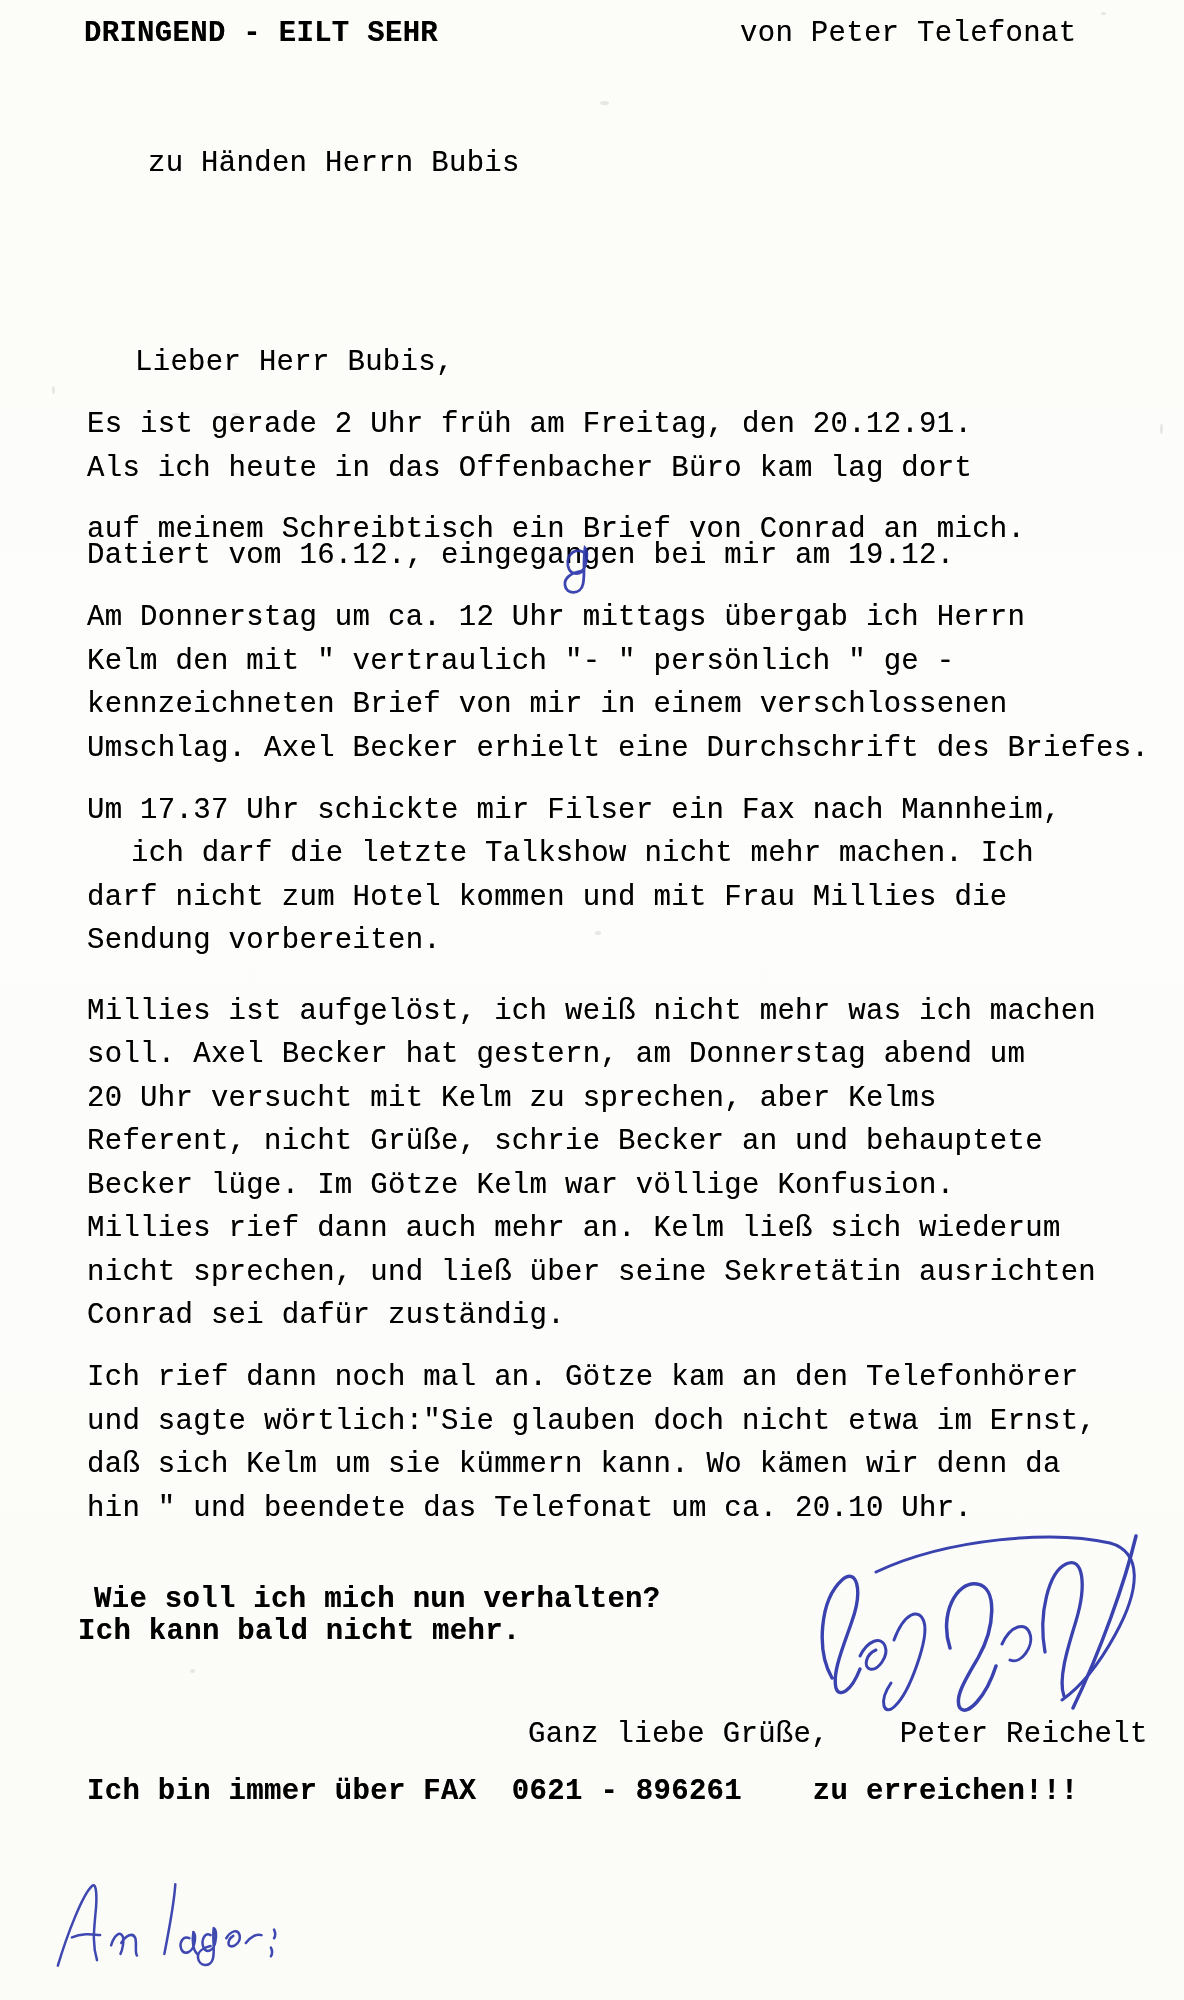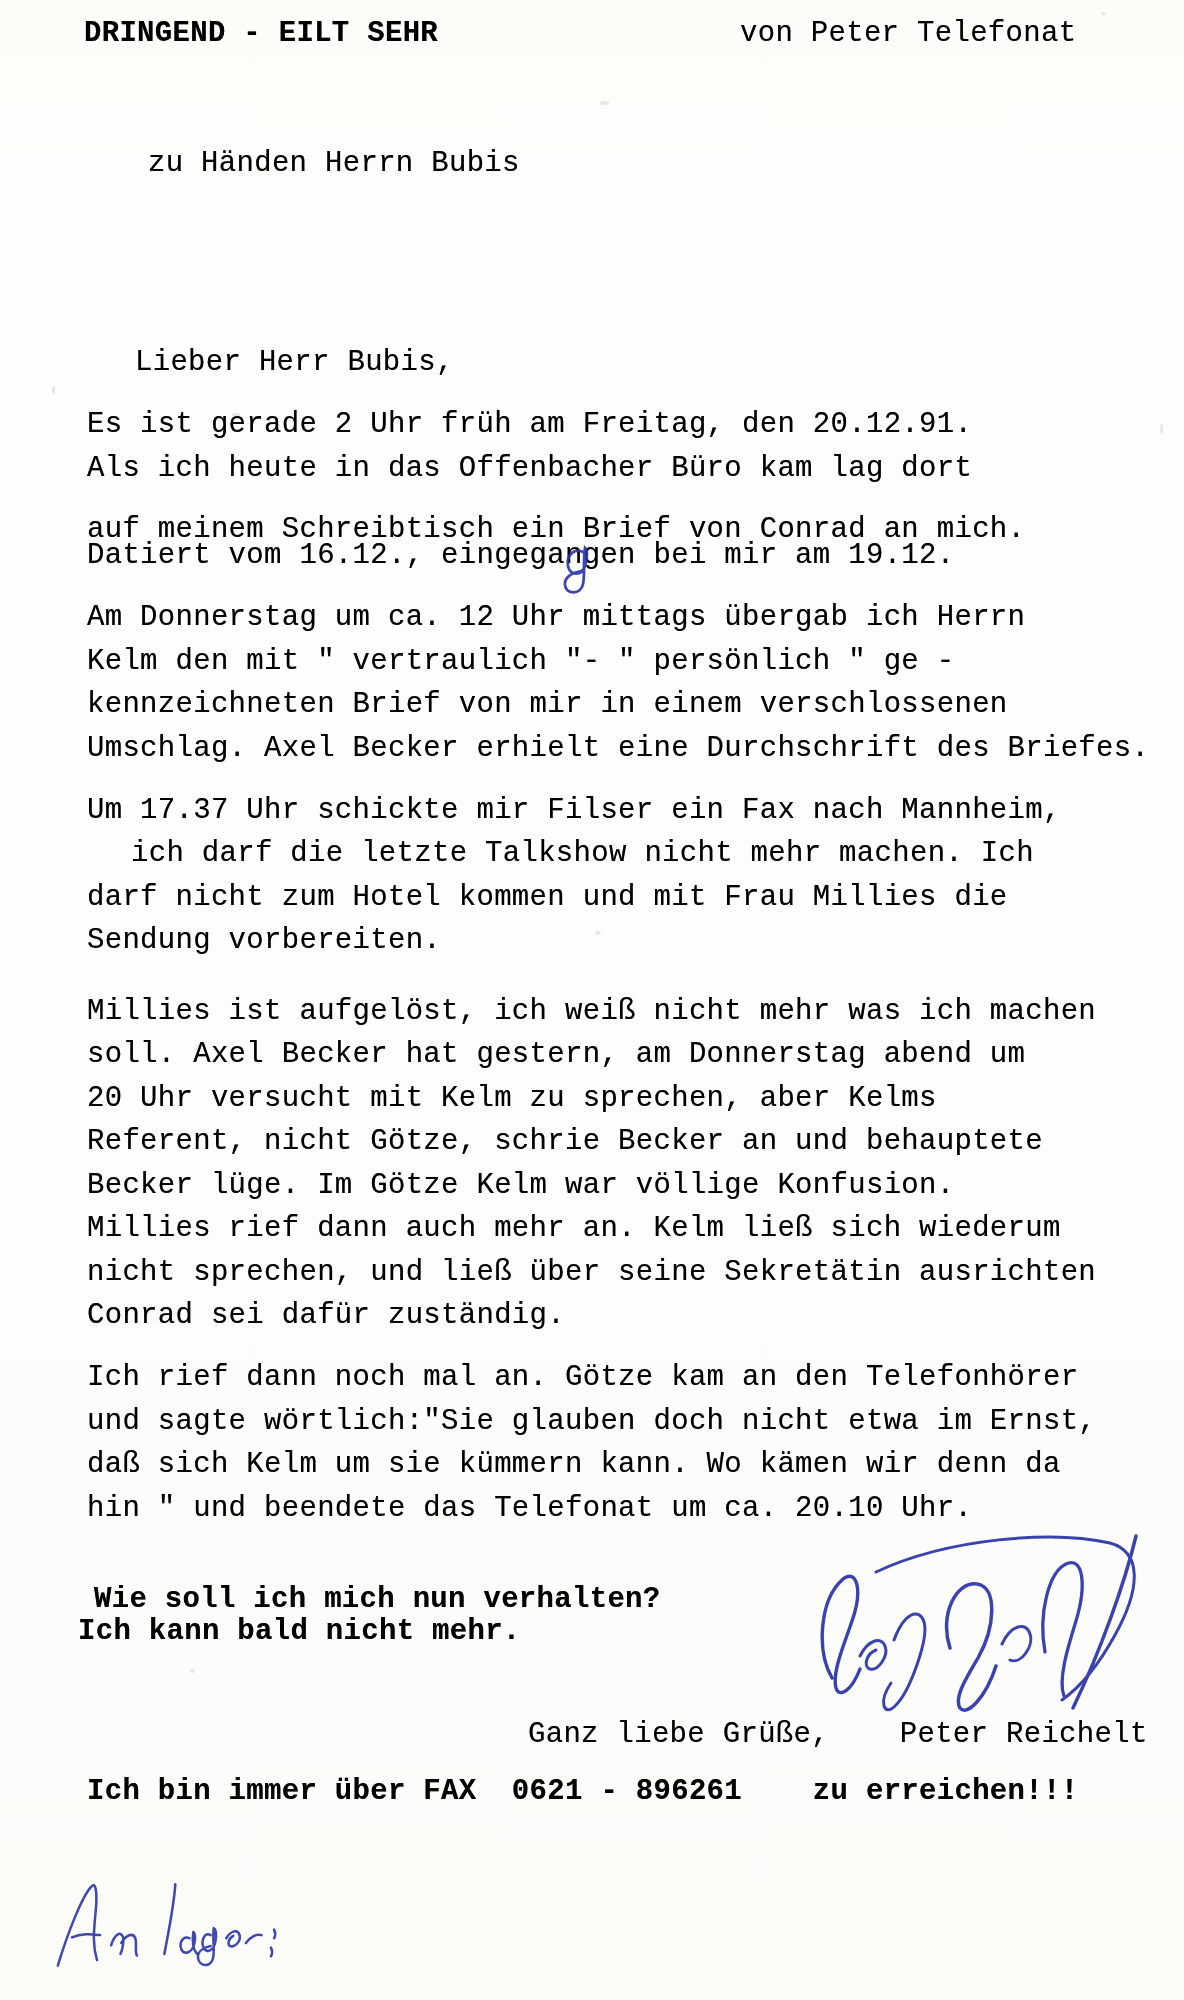--- a/index.html
+++ b/index.html
@@ -56,21 +56,21 @@
 <div class="ln" style="left:87px;top:732px;">Umschlag. Axel Becker erhielt eine Durchschrift des Briefes.</div>
 
 <div class="ln" style="left:87px;top:794px;">Um 17.37 Uhr schickte mir Filser ein Fax nach Mannheim,</div>
 <div class="ln" style="left:87px;top:837px;margin-left:44px;">ich darf die letzte Talkshow nicht mehr machen. Ich</div>
 <div class="ln" style="left:87px;top:881px;">darf nicht zum Hotel kommen und mit Frau Millies die</div>
 <div class="ln" style="left:87px;top:924px;">Sendung vorbereiten.</div>
 
 <div class="ln" style="left:87px;top:995px;">Millies ist aufgelöst, ich weiß nicht mehr was ich machen</div>
 <div class="ln" style="left:87px;top:1038px;">soll. Axel Becker hat gestern, am Donnerstag abend um</div>
 <div class="ln" style="left:87px;top:1082px;">20 Uhr versucht mit Kelm zu sprechen, aber Kelms</div>
-<div class="ln" style="left:87px;top:1125px;">Referent, nicht Götze, schrie Becker an und behauptete</div>
+<div class="ln" style="left:87px;top:1125px;">Referent, nicht Grüße, schrie Becker an und behauptete</div>
 <div class="ln" style="left:87px;top:1169px;">Becker lüge. Im Götze Kelm war völlige Konfusion.</div>
 <div class="ln" style="left:87px;top:1212px;">Millies rief dann auch mehr an. Kelm ließ sich wiederum</div>
 <div class="ln" style="left:87px;top:1256px;">nicht sprechen, und ließ über seine Sekretätin ausrichten</div>
 <div class="ln" style="left:87px;top:1299px;">Conrad sei dafür zuständig.</div>
 
 <div class="ln" style="left:87px;top:1361px;">Ich rief dann noch mal an. Götze kam an den Telefonhörer</div>
 <div class="ln" style="left:87px;top:1405px;">und sagte wörtlich:"Sie glauben doch nicht etwa im Ernst,</div>
 <div class="ln" style="left:87px;top:1448px;">daß sich Kelm um sie kümmern kann. Wo kämen wir denn da</div>
 <div class="ln" style="left:87px;top:1492px;">hin " und beendete das Telefonat um ca. 20.10 Uhr.</div>
 

